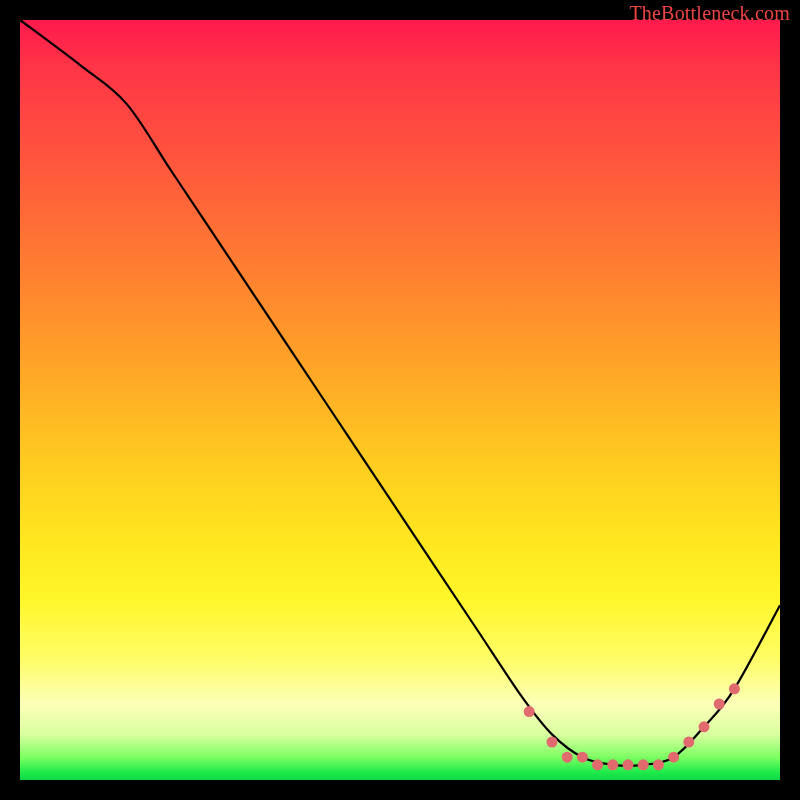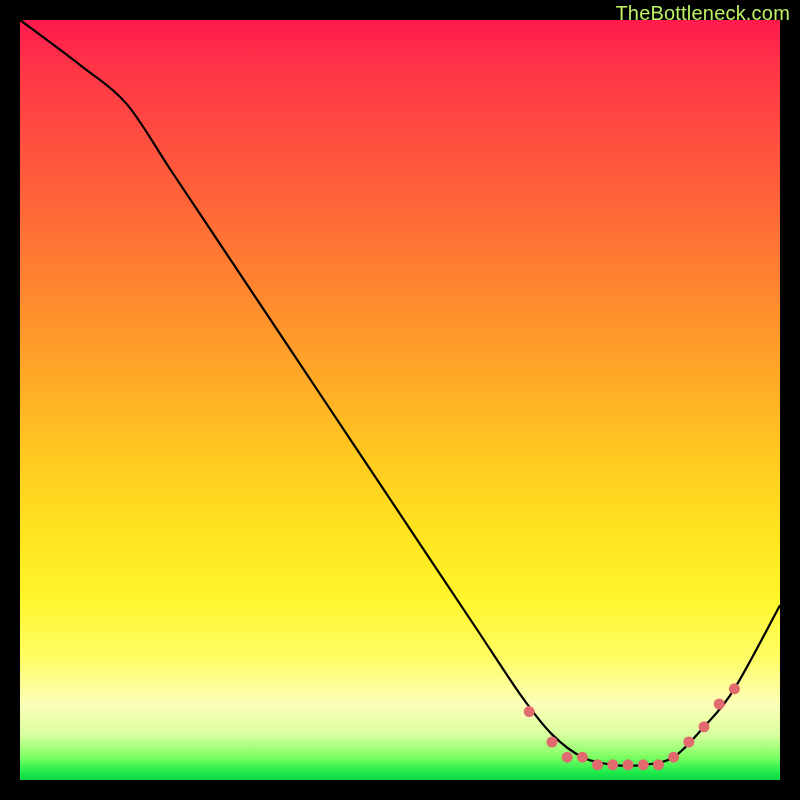--- a/index.html
+++ b/index.html
@@ -47,25 +47,26 @@
     left: 0;
     top: 0;
     width: 760px;
     height: 760px;
     overflow: visible;
   }
   .watermark {
     position: absolute;
     top: 2px;
     right: 10px;
-    color: #bef264;
+    color: #ef4444;
     font-size: 20px;
     font-weight: 400;
     letter-spacing: 0.2px;
     user-select: none;
+    font-family: Liberation Serif, serif;
   }
 </style>
 </head>
 <body>
 
 <div class="frame">
   <div class="plot">
 
     <svg class="curve" viewBox="0 0 760 760" preserveAspectRatio="none">
       <g>

